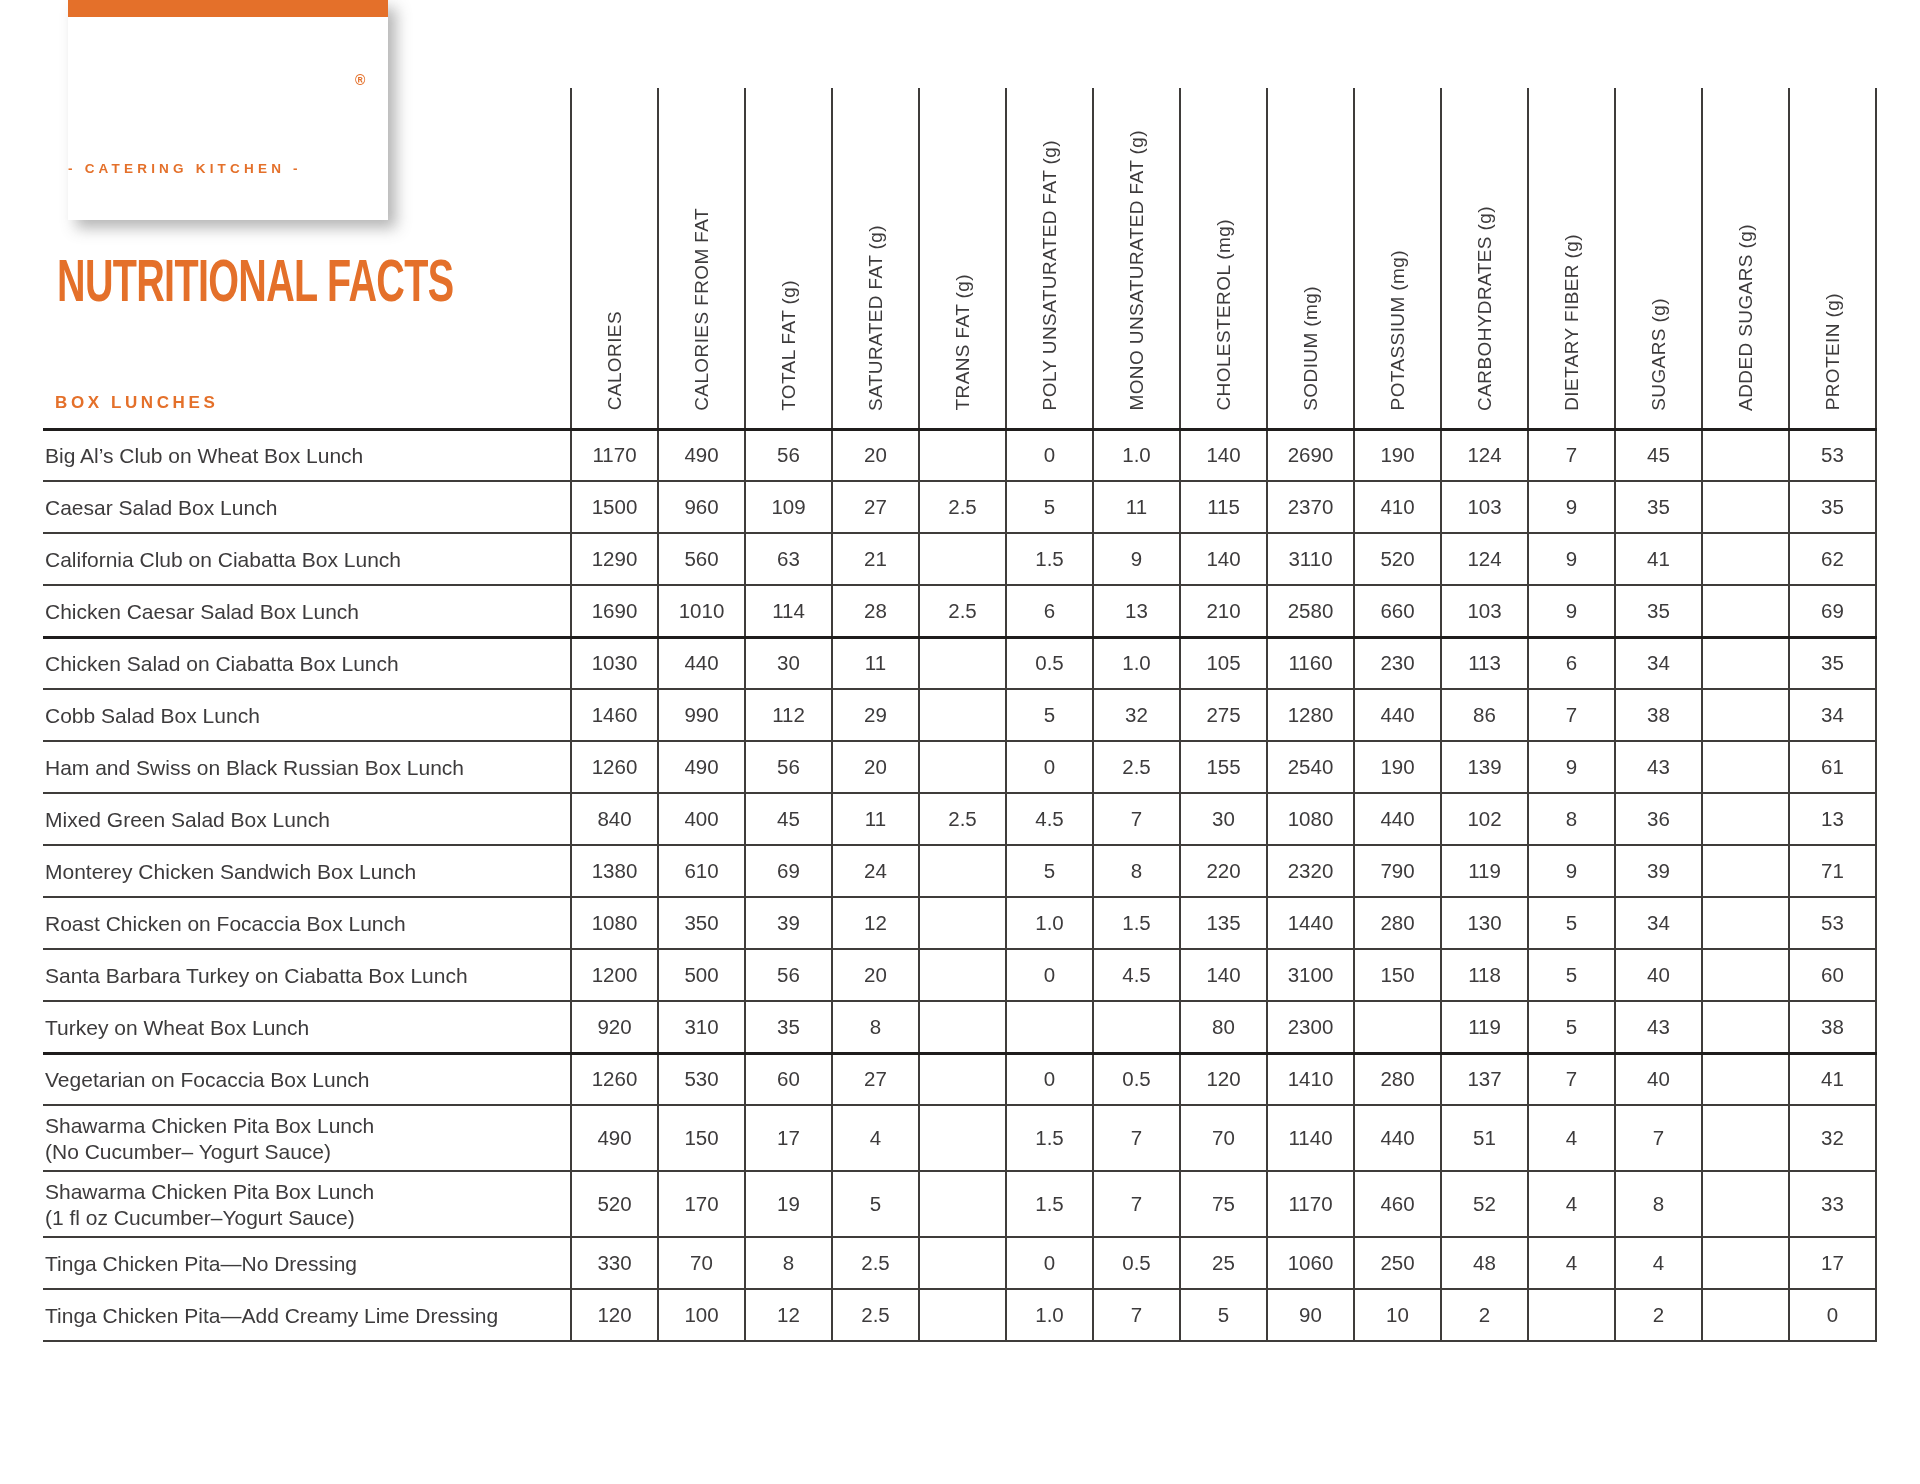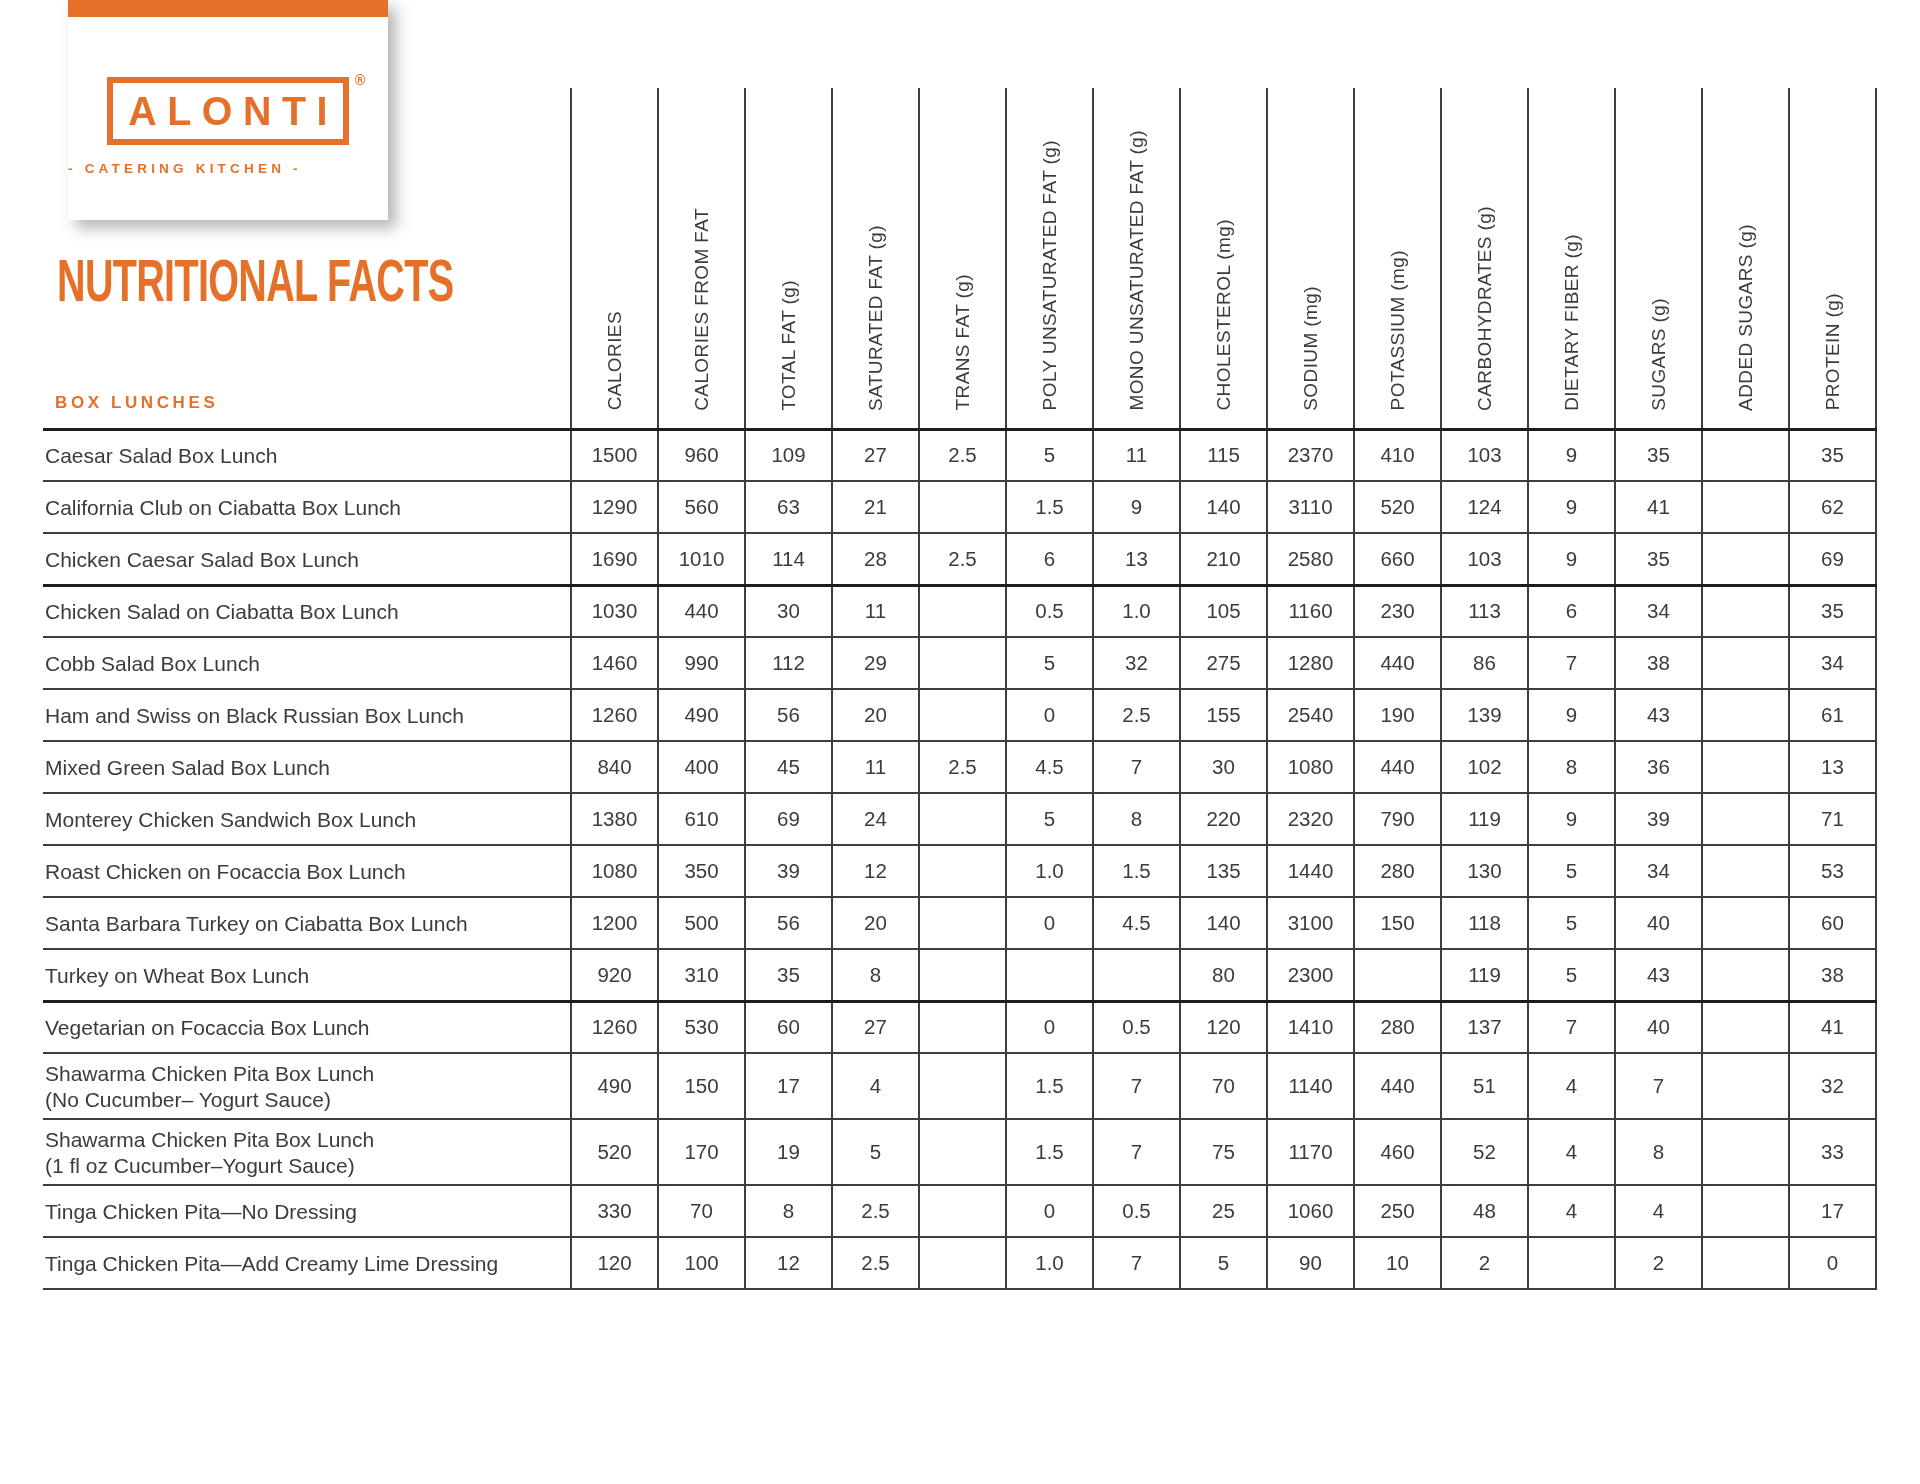--- a/index.html
+++ b/index.html
@@ -81,23 +81,20 @@
   }
   tbody tr.group-end td{border-bottom:3px solid var(--line-dark);}
   tbody tr.two-line td{height:66px;}
 </style>
 </head>
 <body>
 
 <div class="brand-block">
   <div class="accent-bar"></div>
   <div class="logo-card">
-    <div class="logo-box">
-      <span class="logo-word">ALONTI</span>
-    </div>
     <span class="logo-reg">®</span>
     <div class="logo-tagline">- CATERING KITCHEN -</div>
   </div>
 </div>
 
 <h1 class="page-title">NUTRITIONAL FACTS</h1>
 
 <div class="facts-table-wrap">
   <table>
     <colgroup id="cols">
@@ -135,20 +132,38 @@
           <th class="col"><span class="vtext">POTASSIUM (mg)</span></th>
           <th class="col"><span class="vtext">CARBOHYDRATES (g)</span></th>
           <th class="col"><span class="vtext">DIETARY FIBER (g)</span></th>
           <th class="col"><span class="vtext">SUGARS (g)</span></th>
           <th class="col"><span class="vtext">ADDED SUGARS (g)</span></th>
           <th class="col"><span class="vtext">PROTEIN (g)</span></th>
         </tr>
     </thead>
     <tbody id="tbody">
         <tr>
+          <td class="name">Big Al’s Club on Wheat Box Lunch</td>
+          <td class="val">1170</td>
+          <td class="val">490</td>
+          <td class="val">56</td>
+          <td class="val">20</td>
+          <td class="val"></td>
+          <td class="val">0</td>
+          <td class="val">1.0</td>
+          <td class="val">140</td>
+          <td class="val">2690</td>
+          <td class="val">190</td>
+          <td class="val">124</td>
+          <td class="val">7</td>
+          <td class="val">45</td>
+          <td class="val"></td>
+          <td class="val">53</td>
+        </tr>
+        <tr>
           <td class="name">Caesar Salad Box Lunch</td>
           <td class="val">1500</td>
           <td class="val">960</td>
           <td class="val">109</td>
           <td class="val">27</td>
           <td class="val">2.5</td>
           <td class="val">5</td>
           <td class="val">11</td>
           <td class="val">115</td>
           <td class="val">2370</td>

